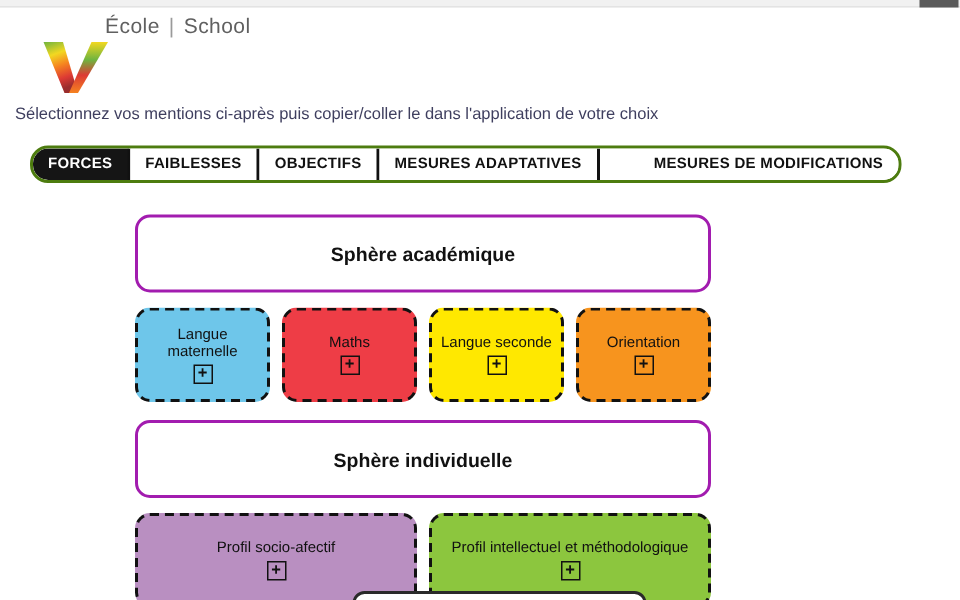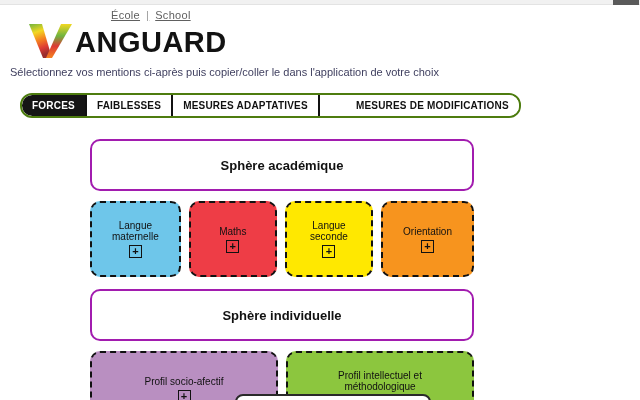--- a/index.html
+++ b/index.html
@@ -12,22 +12,22 @@
   }
   .top-strip {
     position: absolute; top: 0; left: 0; width: 640px; height: 5px;
     background: #f1f1f1; border-bottom: 1px solid #e3e3e3;
   }
   .scroll-thumb {
     position: absolute; top: 0; right: 1px; width: 26px; height: 5px;
     background: #5a5a5a;
   }
   .tagline {
-    margin: 9px 0 0 111px;
-    font-size: 11px; color: #606060; letter-spacing: 0.3px; text-decoration: underline;
+    margin: 9px 0 0 70px;
+    font-size: 14px; color: #606060; letter-spacing: 0.3px;
   }
   .tagline .sep { margin: 0 6px; color: #9a9a9a; }
   .logo-row {
     margin: 2px 0 0 28px;
     display: flex; align-items: flex-end; height: 36px;
   }
   .logo-row svg { display: block; margin-right: 1px; }
   .logo-text {
     font-size: 29px; font-weight: bold; color: #121212;
     line-height: 34px; letter-spacing: 0.5px;
@@ -58,25 +58,25 @@
     height: 52px; background: #fff;
     border: 2px solid #a21caf; border-radius: 10px;
     display: flex; align-items: center; justify-content: center;
     font-size: 13px; font-weight: bold;
     margin-bottom: 10px;
   }
   .cards { display: grid; gap: 8px; margin-bottom: 12px; }
   .cards-4 { grid-template-columns: repeat(4, 1fr); }
   .cards-2 { grid-template-columns: repeat(2, 1fr); margin-bottom: 0; }
   .card {
-    height: 76px;
+    height: 63px;
     border: 2px dashed #111; border-radius: 10px;
     display: flex; flex-direction: column;
     align-items: center; justify-content: center;
-    gap: 3px; padding: 20px; cursor: pointer;
+    gap: 3px; padding: 2px; cursor: pointer;
   }
   .card-label {
     font-size: 10px; color: #111; text-align: center; line-height: 1.1;
   }
   .plus-box {
     width: 13px; height: 13px;
     border: 1px solid #111;
     display: flex; align-items: center; justify-content: center;
     font-size: 11px; font-weight: bold; line-height: 1;
     color: #111; background: transparent; cursor: pointer;
@@ -113,28 +113,28 @@
       <linearGradient id="gradR" x1="0" y1="0" x2="0" y2="1">
         <stop offset="0" stop-color="#f2d821"></stop>
         <stop offset="0.35" stop-color="#6fb43f"></stop>
         <stop offset="0.65" stop-color="#dd3a34"></stop>
         <stop offset="1" stop-color="#f58220"></stop>
       </linearGradient>
     </defs>
     <polygon points="1,1 14,1 24,35 15,35" fill="url(#gradL)"></polygon>
     <polygon points="33,1 44,1 24,35 18,35" fill="url(#gradR)"></polygon>
   </svg>
-  <span class="logo-text">ANGUARD</span>
 </div>
 
 <div class="instruction">Sélectionnez vos mentions ci-après puis copier/coller le dans l'application de votre choix</div>
 
 <div class="tabbar">
   <div class="tab active">FORCES</div>
   <div class="tab">FAIBLESSES</div>
+  <div class="tab">OBJECTIFS</div>
   <div class="tab">MESURES ADAPTATIVES</div>
   <div class="tab">MESURES DE MODIFICATIONS</div>
 </div>
 
 <div class="main">
 
   <div class="section-header">
     <span>Sphère académique</span>
   </div>
 

